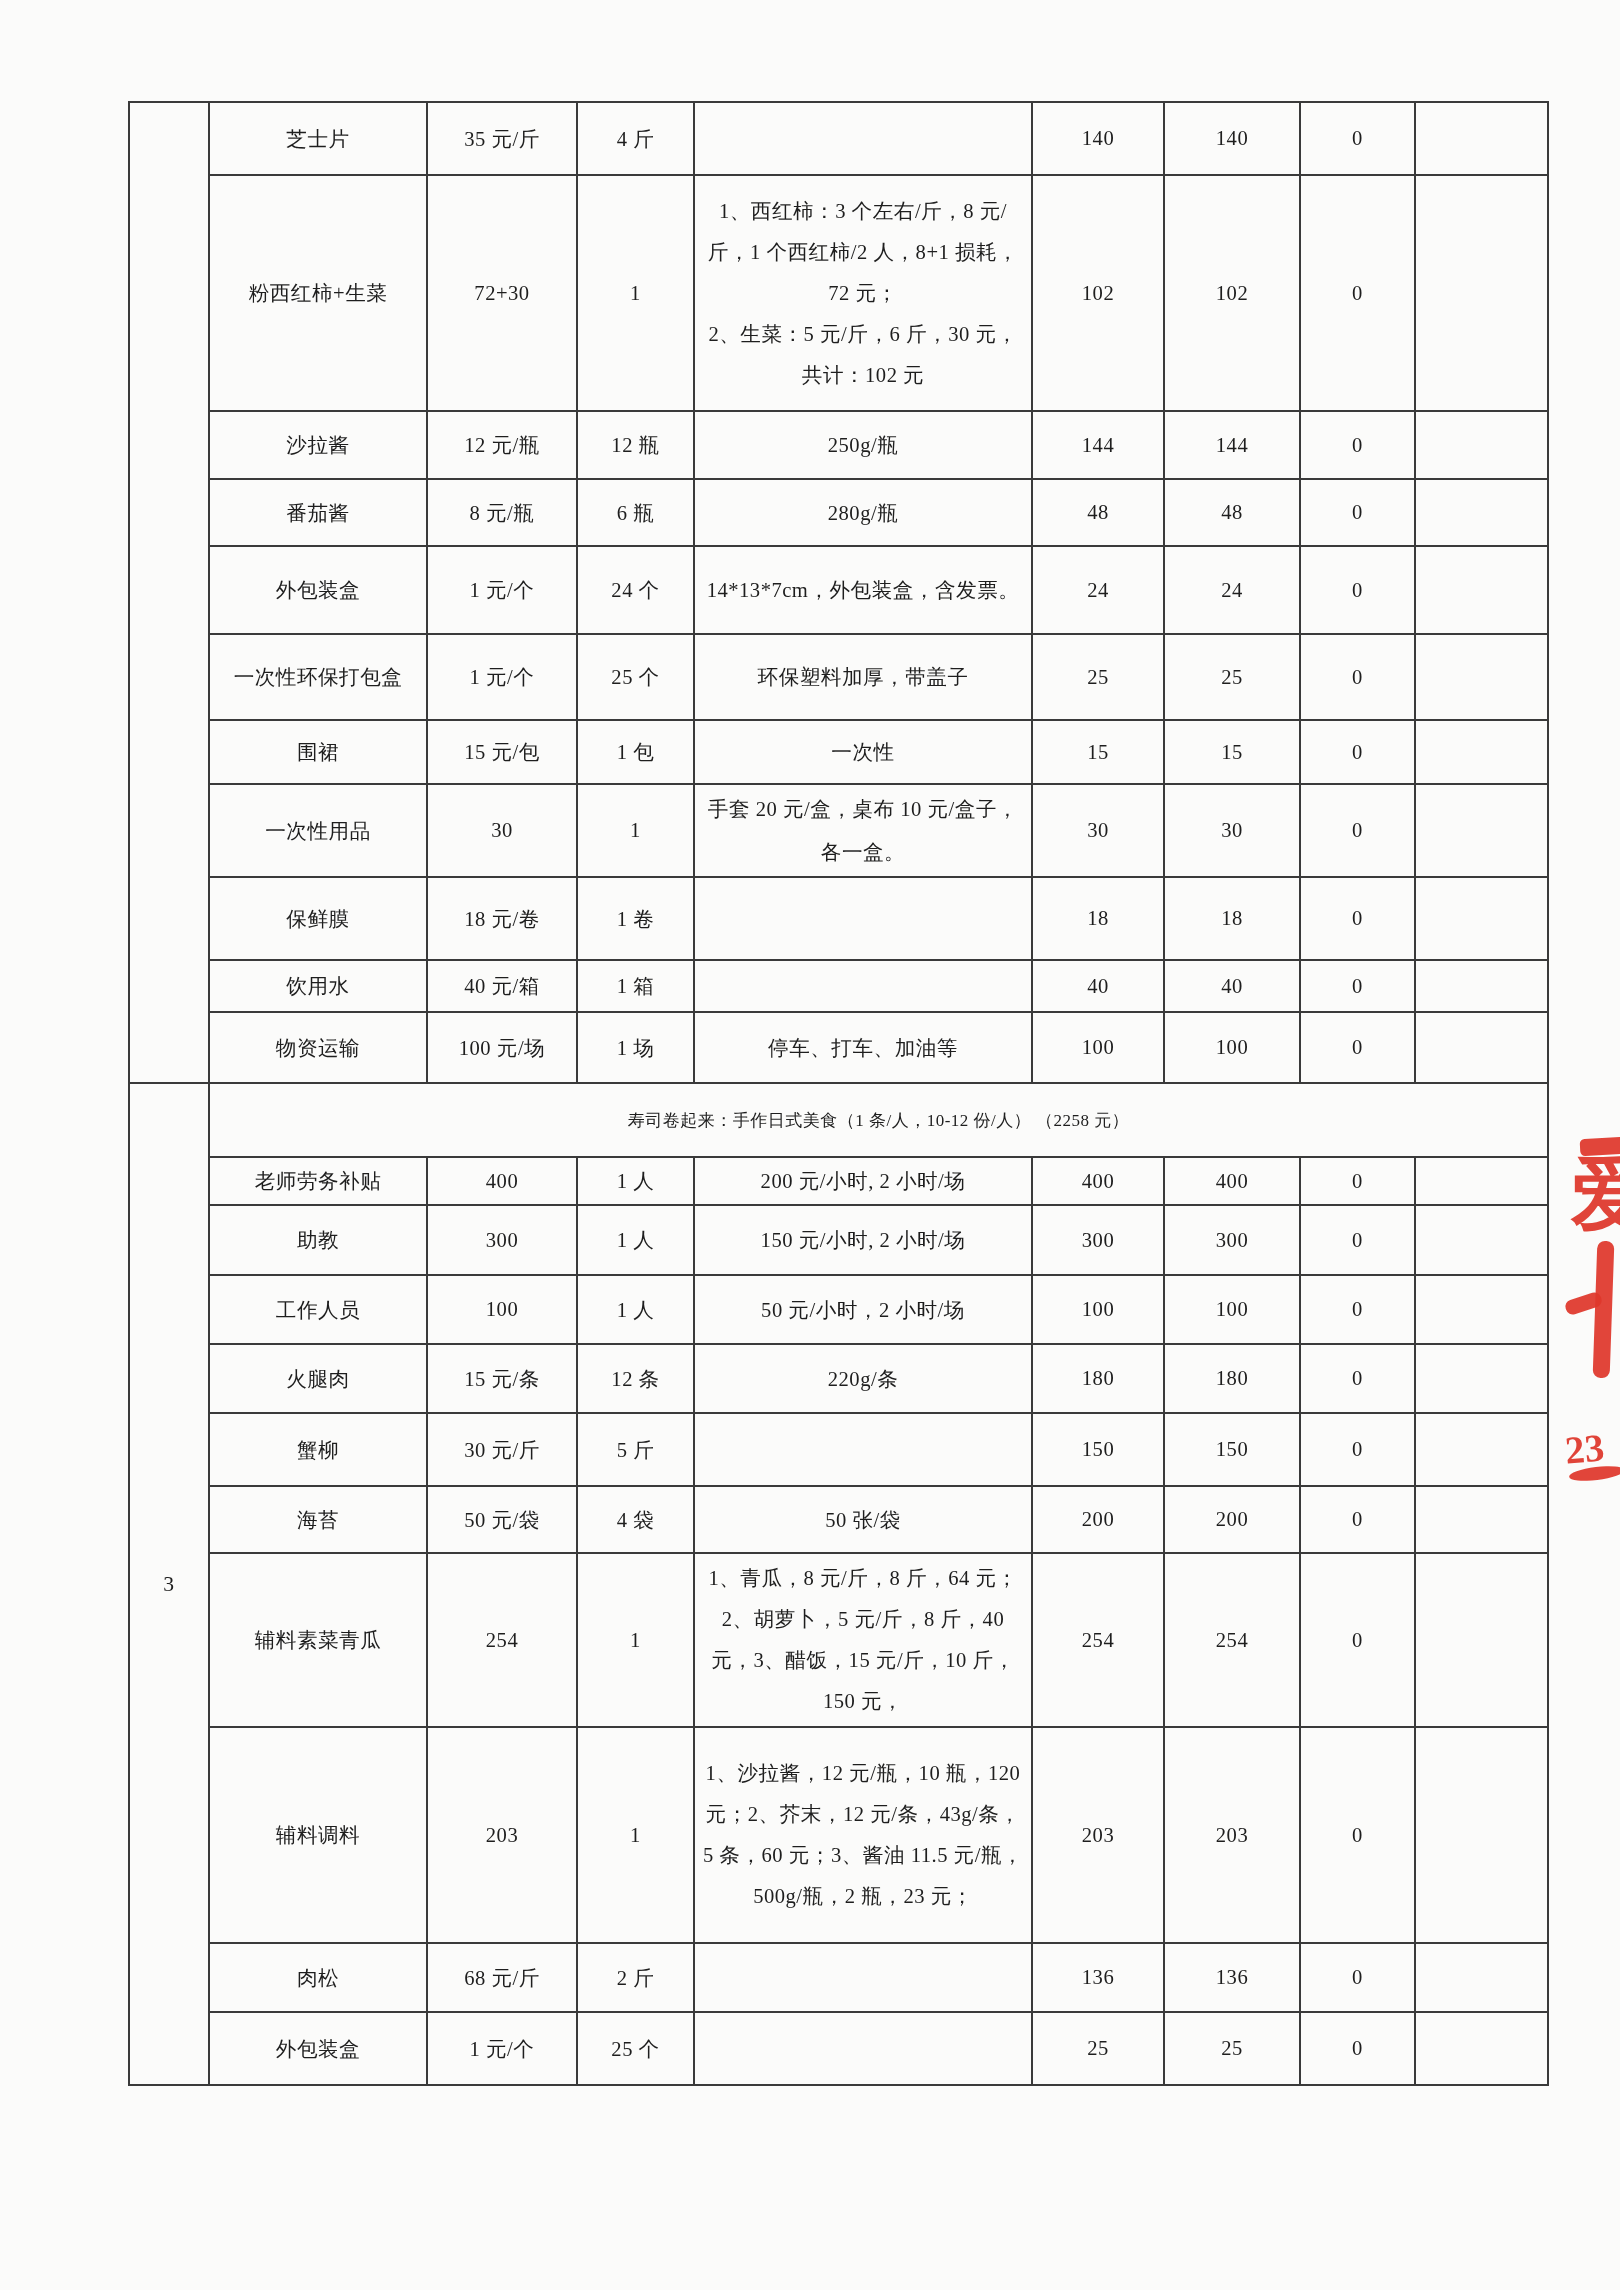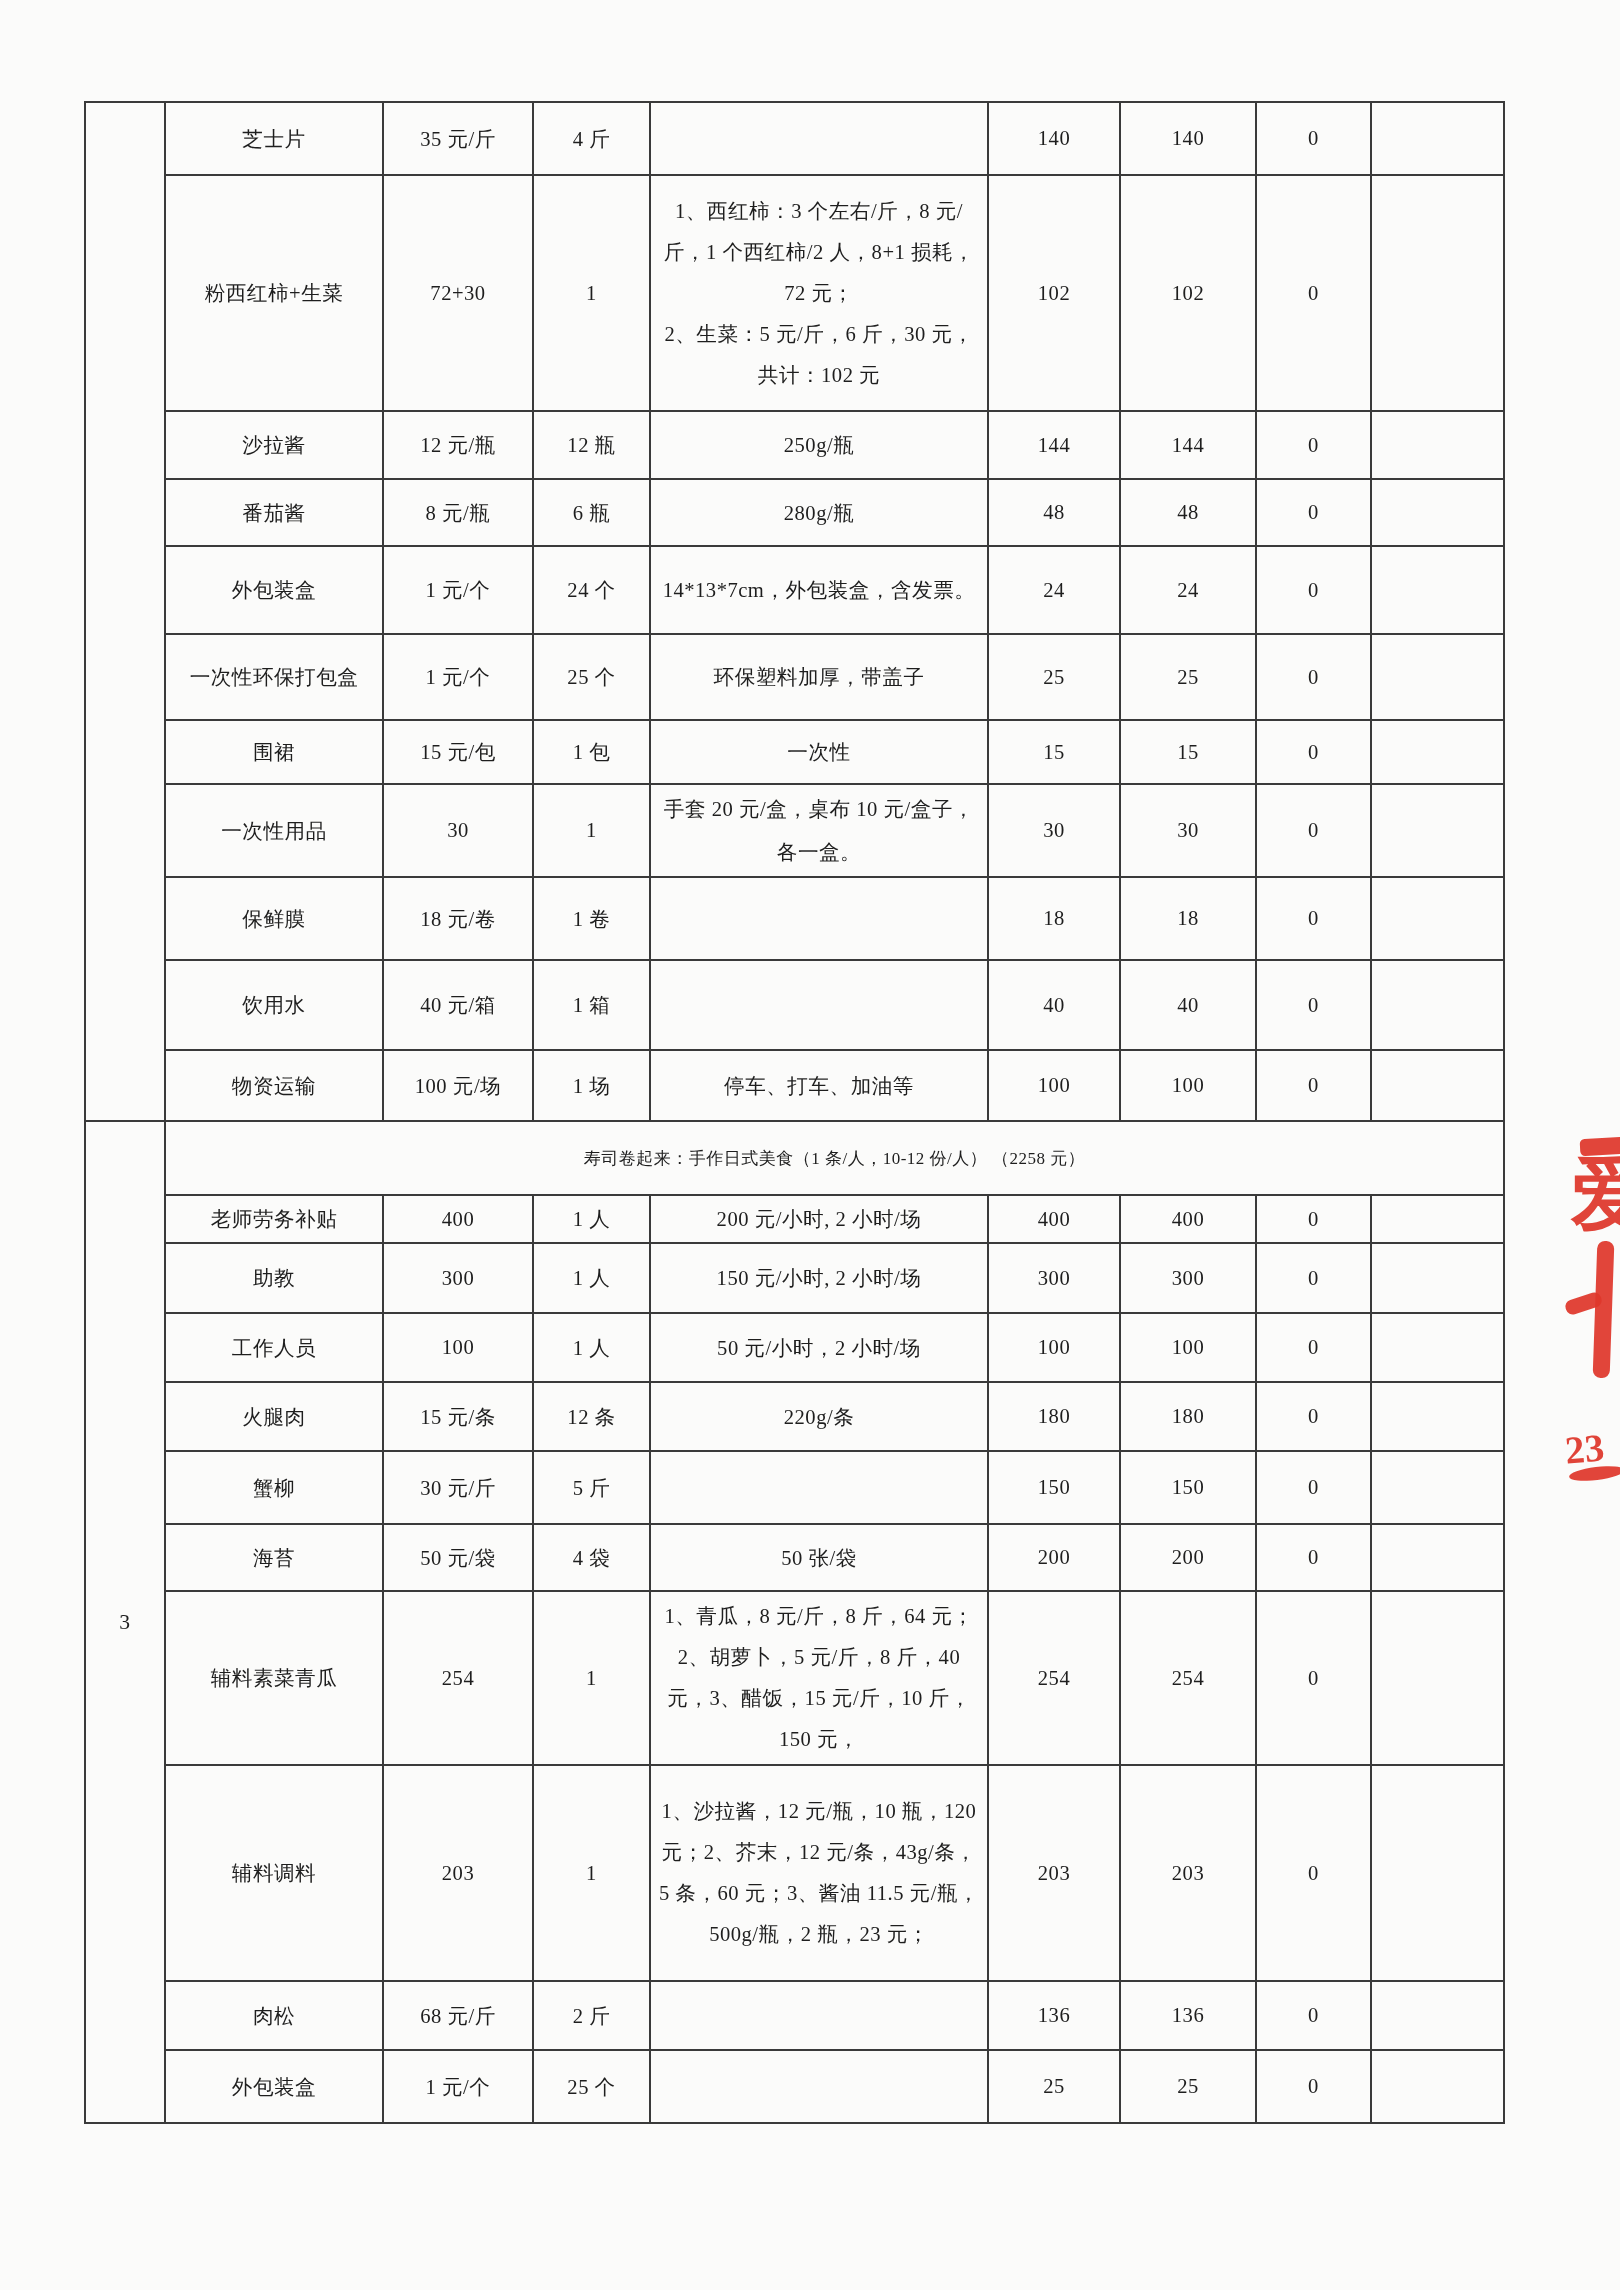--- a/index.html
+++ b/index.html
@@ -17,21 +17,21 @@
     border-collapse:collapse;table-layout:fixed;
     font-size:20.6px;
   }
   table.budget td{
     border:2px solid #3a3a3a;
     text-align:center;vertical-align:middle;
     padding:2px 5.9px;
     letter-spacing:0.5px;
     overflow:hidden;
   }
-  table.budget{border:2.9px solid #333;}
+  table.budget{border:2.9px solid #333;margin-left:44px;}
   td.num{font-size:21.6px;}
   td.desc-long{
     text-align:left;line-height:41px;padding:7.8px 15.7px;
     white-space:pre-line;
   }
   td.desc-mid{
     text-align:center;line-height:43px;padding:5.9px 13.7px;
   }
   td.sec-header{
     text-align:left;padding-left:120px;font-size:17px;
@@ -146,21 +146,21 @@
       <tr style="height:83px">
         <td>保鲜膜</td>
         <td>18 元/卷</td>
         <td>1 卷</td>
         <td></td>
         <td>18</td>
         <td>18</td>
         <td>0</td>
         <td></td>
       </tr>
-      <tr style="height:90px">
+      <tr style="height:52px">
         <td>饮用水</td>
         <td>40 元/箱</td>
         <td>1 箱</td>
         <td></td>
         <td>40</td>
         <td>40</td>
         <td>0</td>
         <td></td>
       </tr>
       <tr style="height:71px">

